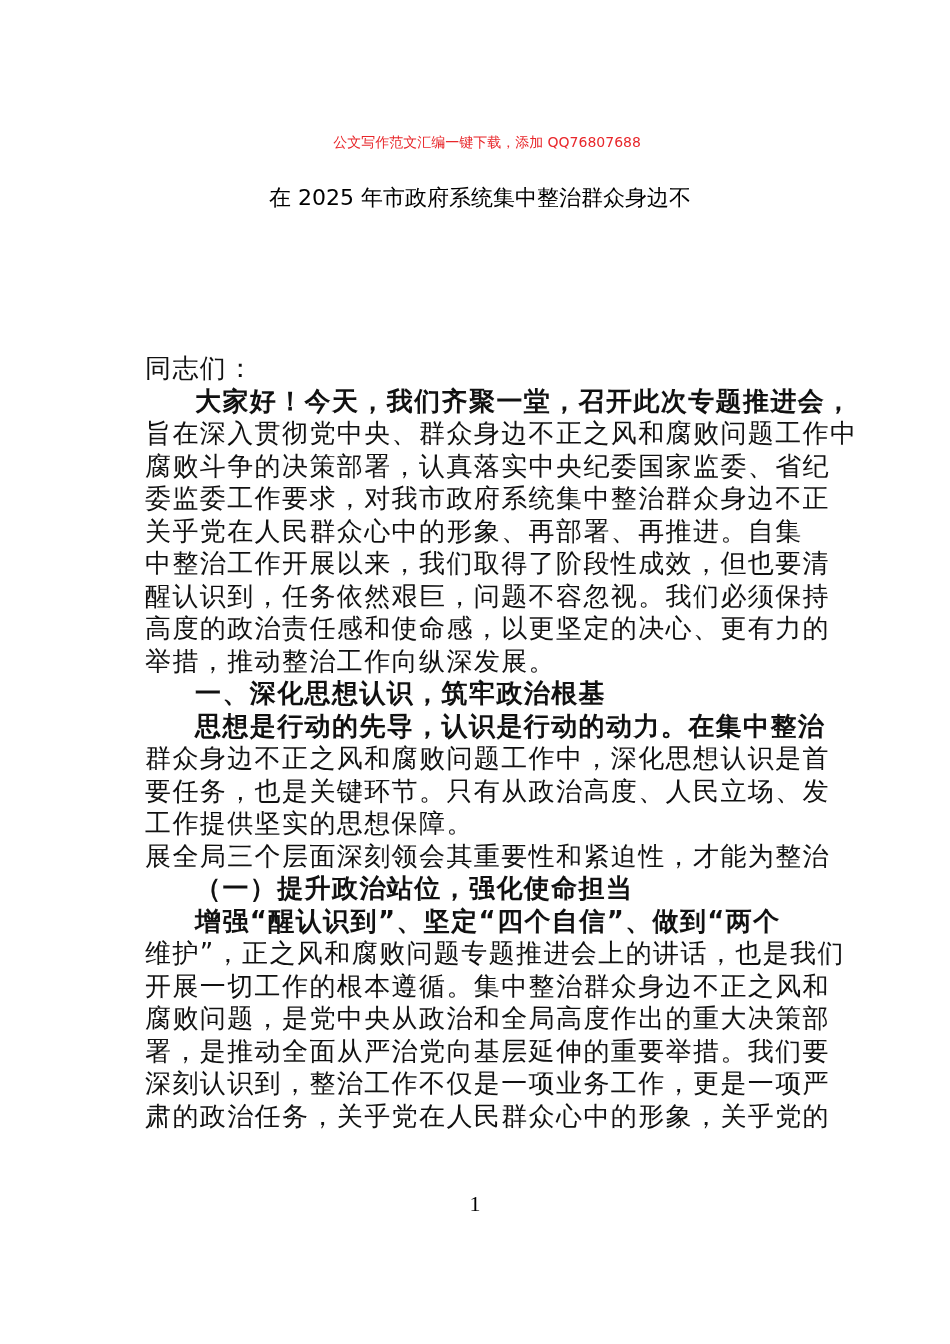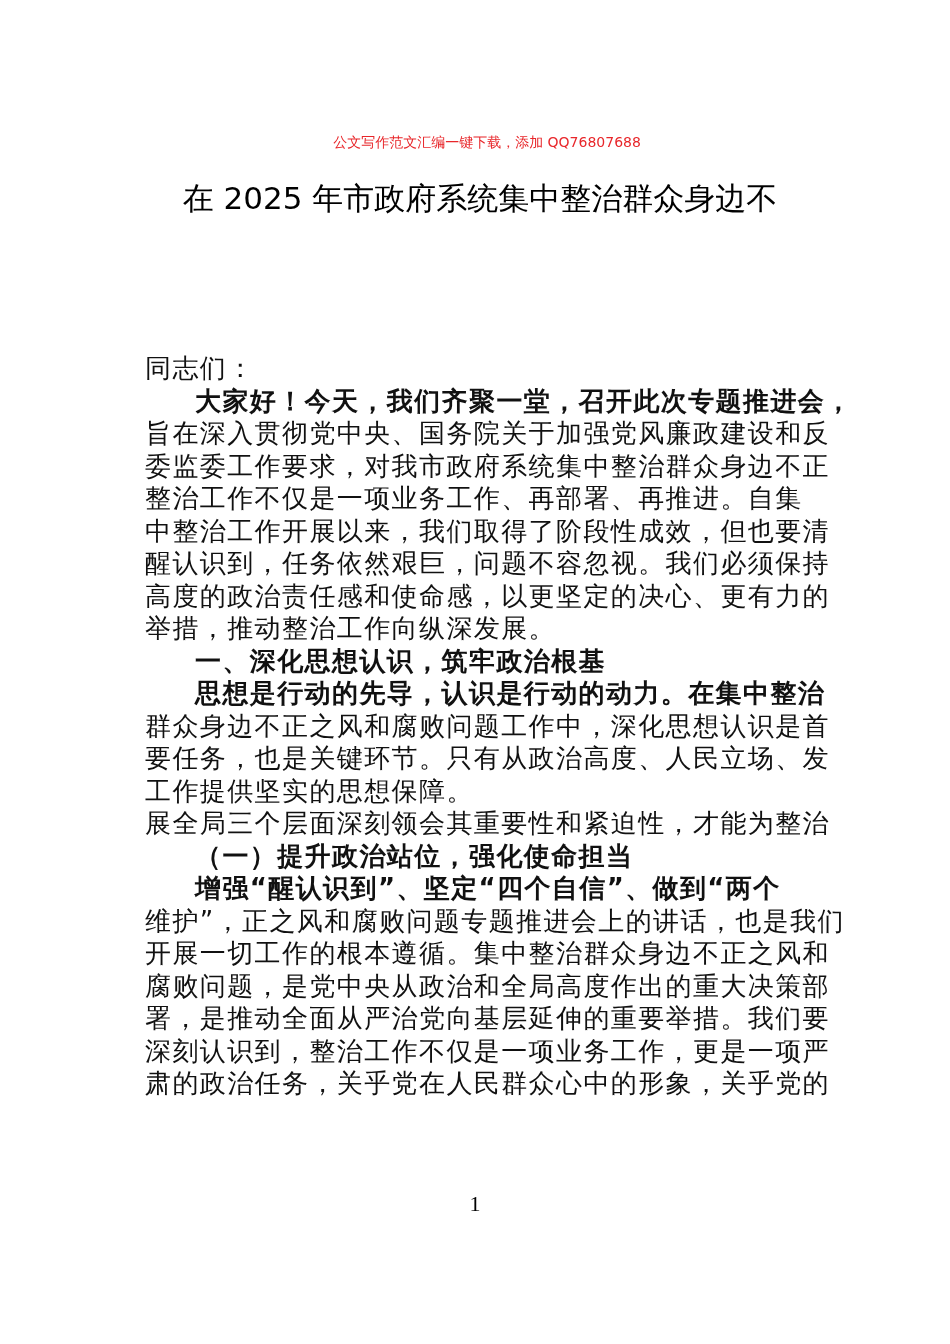--- a/index.html
+++ b/index.html
@@ -32,21 +32,21 @@
     color: #e8262a;
     letter-spacing: 0px;
     margin-top: 45px;
   }
   .doc-title {
     position: absolute;
     left: 140px;
     width: 680px;
     top: 166px;
     text-align: center;
-    font-size: 31px;
+    font-size: 22px;
     line-height: 64px;
     letter-spacing: 0px;
     color: #000;
   }
   .doc-title .t-line {
     display: block;
     white-space: nowrap;
   }
   .body-text {
     position: absolute;
@@ -86,23 +86,24 @@
 
   <div class="ad-banner">公文写作范文汇编一键下载，添加 QQ76807688</div>
 
   <div class="doc-title">
     <span class="t-line">在 2025 年市政府系统集中整治群众身边不</span>
   </div>
 
   <div class="body-text">
     <span class="line">同志们：</span>
     <span class="line indent">大家好！今天，我们齐聚一堂，召开此次专题推进会，</span>
-    <span class="line">旨在深入贯彻党中央、国务院关于加强党风廉政建设和反</span>
+    <span class="line">旨在深入贯彻党中央、群众身边不正之风和腐败问题工作中</span>
+    <span class="line">腐败斗争的决策部署，认真落实中央纪委国家监委、省纪</span>
     <span class="line">委监委工作要求，对我市政府系统集中整治群众身边不正</span>
-    <span class="line">整治工作不仅是一项业务工作、再部署、再推进。自集</span>
+    <span class="line">关乎党在人民群众心中的形象、再部署、再推进。自集</span>
     <span class="line">中整治工作开展以来，我们取得了阶段性成效，但也要清</span>
     <span class="line">醒认识到，任务依然艰巨，问题不容忽视。我们必须保持</span>
     <span class="line">高度的政治责任感和使命感，以更坚定的决心、更有力的</span>
     <span class="line">举措，推动整治工作向纵深发展。</span>
     <span class="line indent">一、深化思想认识，筑牢政治根基</span>
     <span class="line indent">思想是行动的先导，认识是行动的动力。在集中整治</span>
     <span class="line">群众身边不正之风和腐败问题工作中，深化思想认识是首</span>
     <span class="line">要任务，也是关键环节。只有从政治高度、人民立场、发</span>
     <span class="line">工作提供坚实的思想保障。</span>
     <span class="line">展全局三个层面深刻领会其重要性和紧迫性，才能为整治</span>

